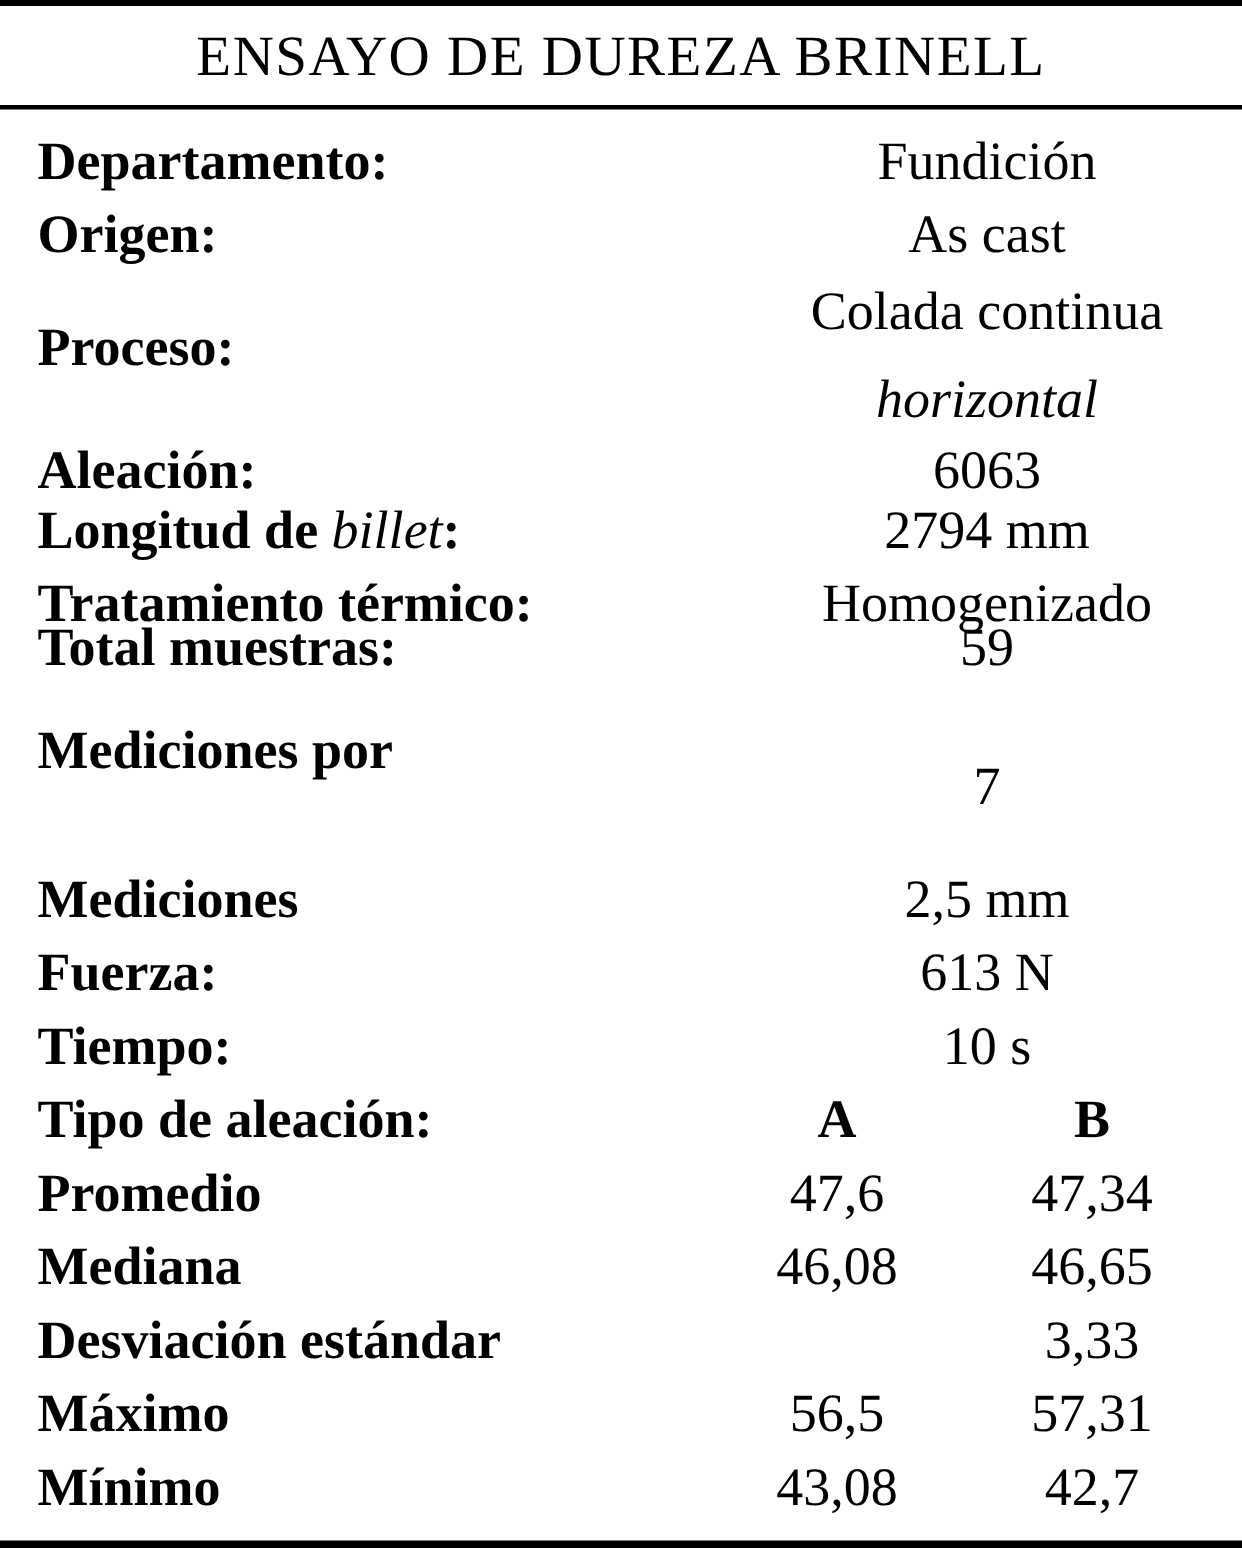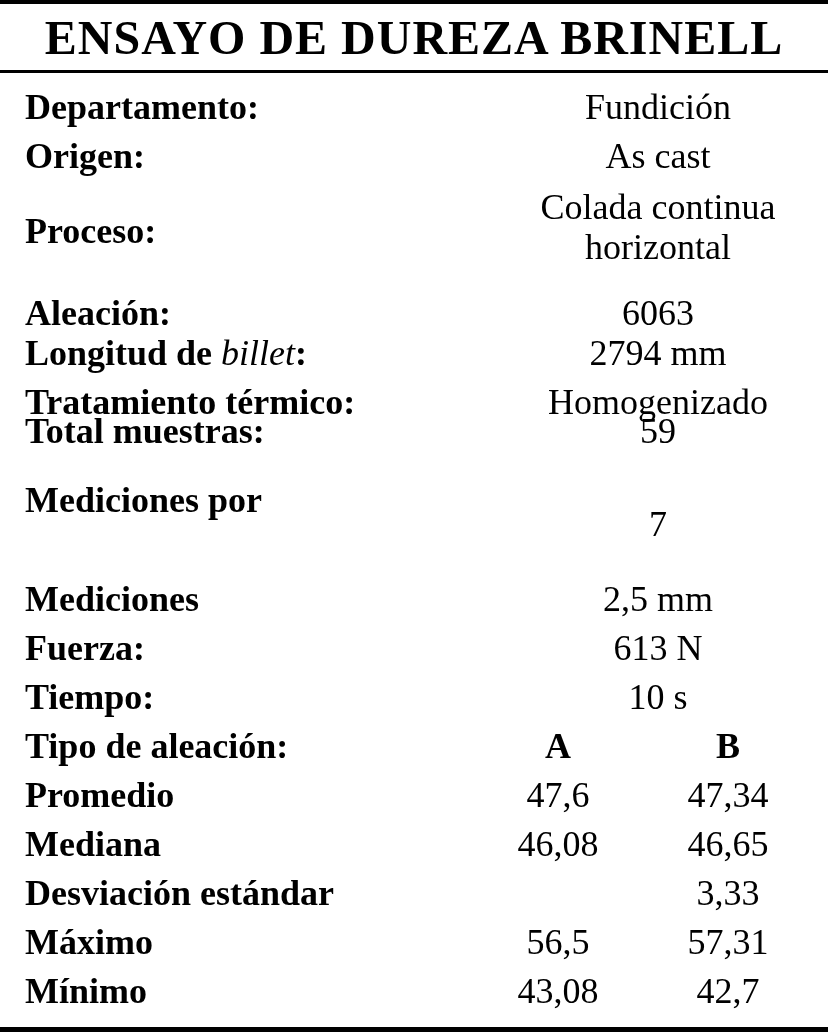--- a/index.html
+++ b/index.html
@@ -21,22 +21,22 @@
     .rule-mid {
       position: absolute; left: 0; top: 70px; width: 828px; height: 3px; background: #000;
     }
     .rule-bottom {
       position: absolute; left: 0; top: 1027px; width: 828px; height: 5px; background: #000;
     }
     .title {
       position: absolute;
       left: 0; top: 12px; width: 828px; height: 52px;
       text-align: center;
-      font-weight: bold;
-      font-size: 48px;
+      font-weight: normal;
+      font-size: 38px;
       letter-spacing: 1px;
       line-height: 52px;
     }
     .row {
       position: absolute;
       left: 0; width: 828px;
       font-size: 36px;
       line-height: 49px;
       height: 49px;
     }
@@ -80,21 +80,21 @@
 </div>
 
 <div class="row" style="top:132px;">
   <span class="label">Origen:</span>
   <span class="value">As cast</span>
 </div>
 
 <div class="row" style="top:183px; height:98px;">
   <span class="label" style="top:24px;">Proceso:</span>
   <span class="value" style="top:0;">Colada continua</span>
-  <span class="value" style="top:40px;">horizontal</span>
+  <span class="value" style="top:59px;font-style:italic;">horizontal</span>
 </div>
 
 <div class="row" style="top:279px;margin-top:10px;">
   <span class="label">Aleación:</span>
   <span class="value">6063</span>
 </div>
 
 <div class="row" style="top:329px;">
   <span class="label"><span>Longitud de </span><i>billet</i><span>:</span></span>
   <span class="value">2794 mm</span>

